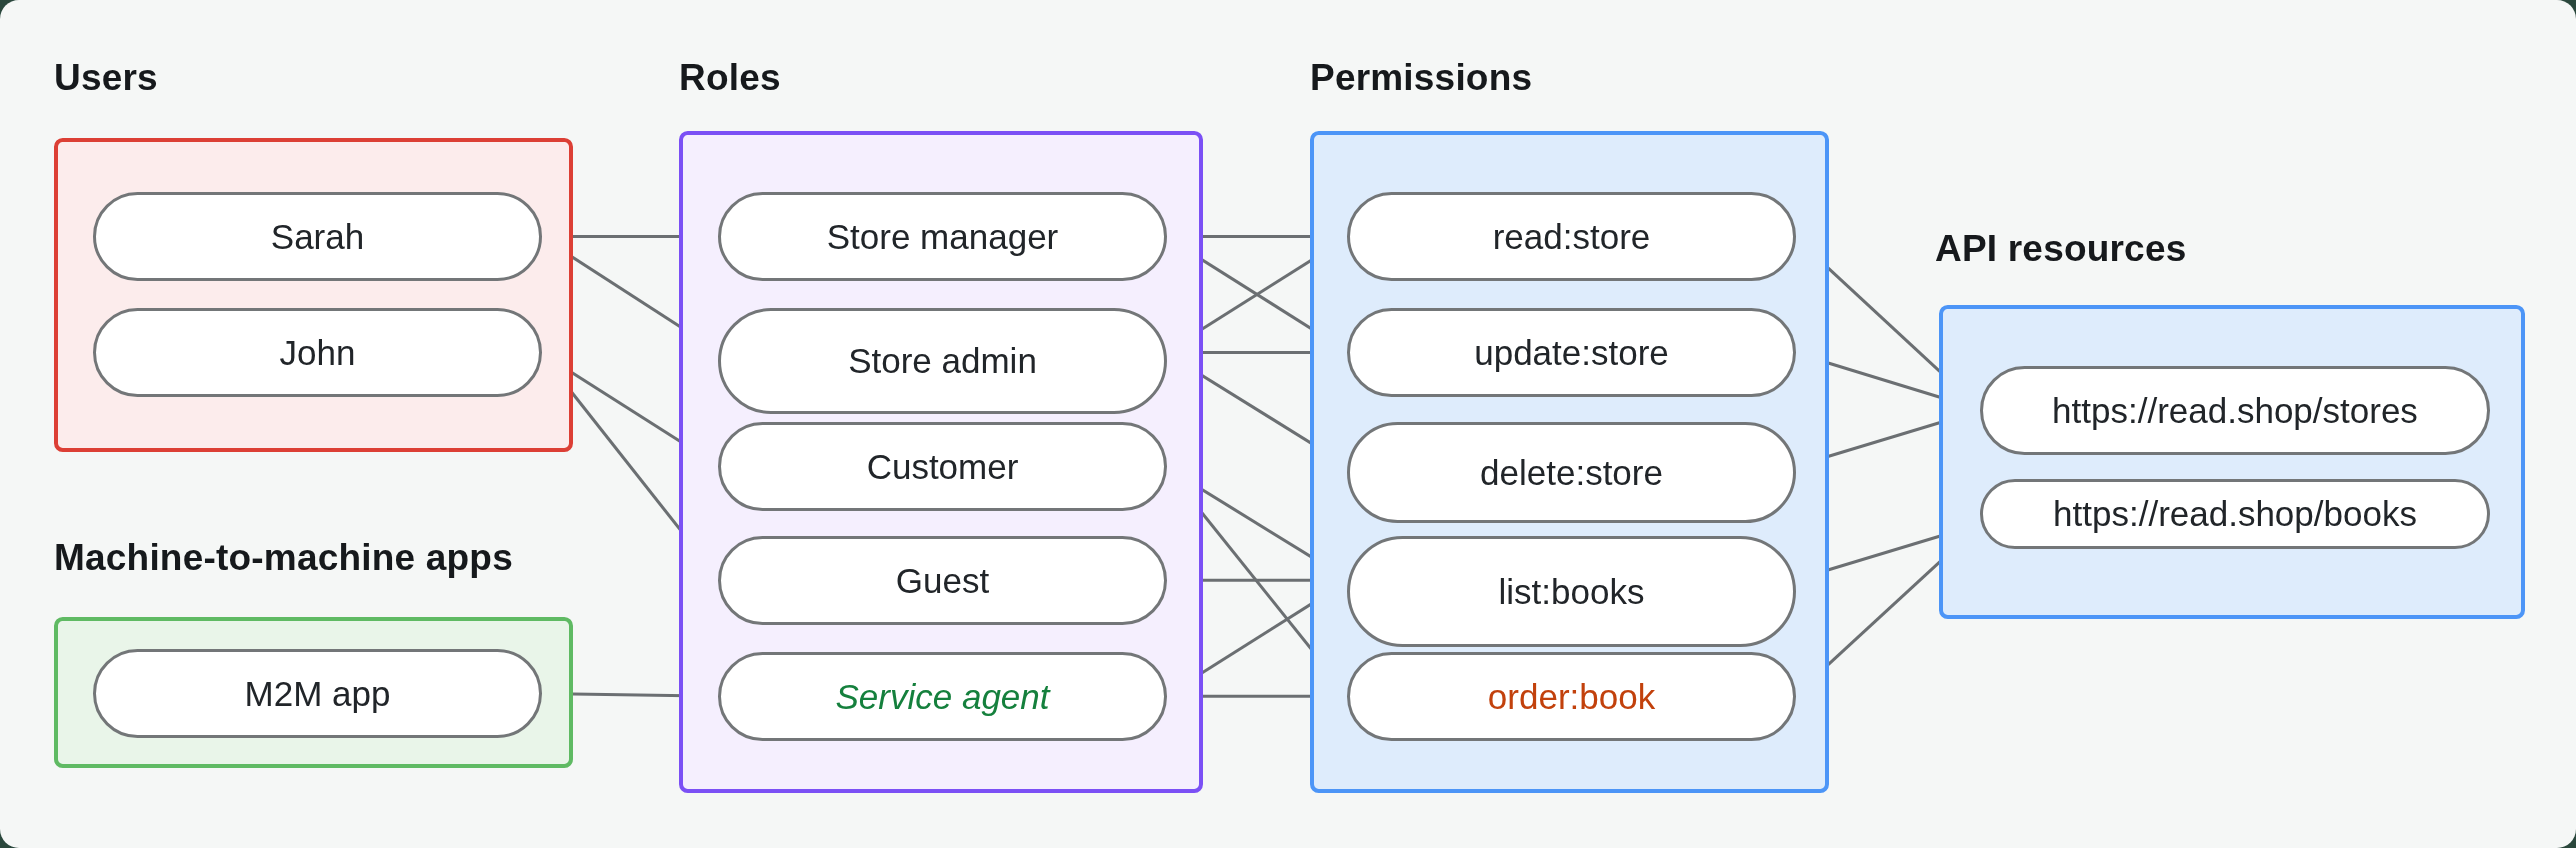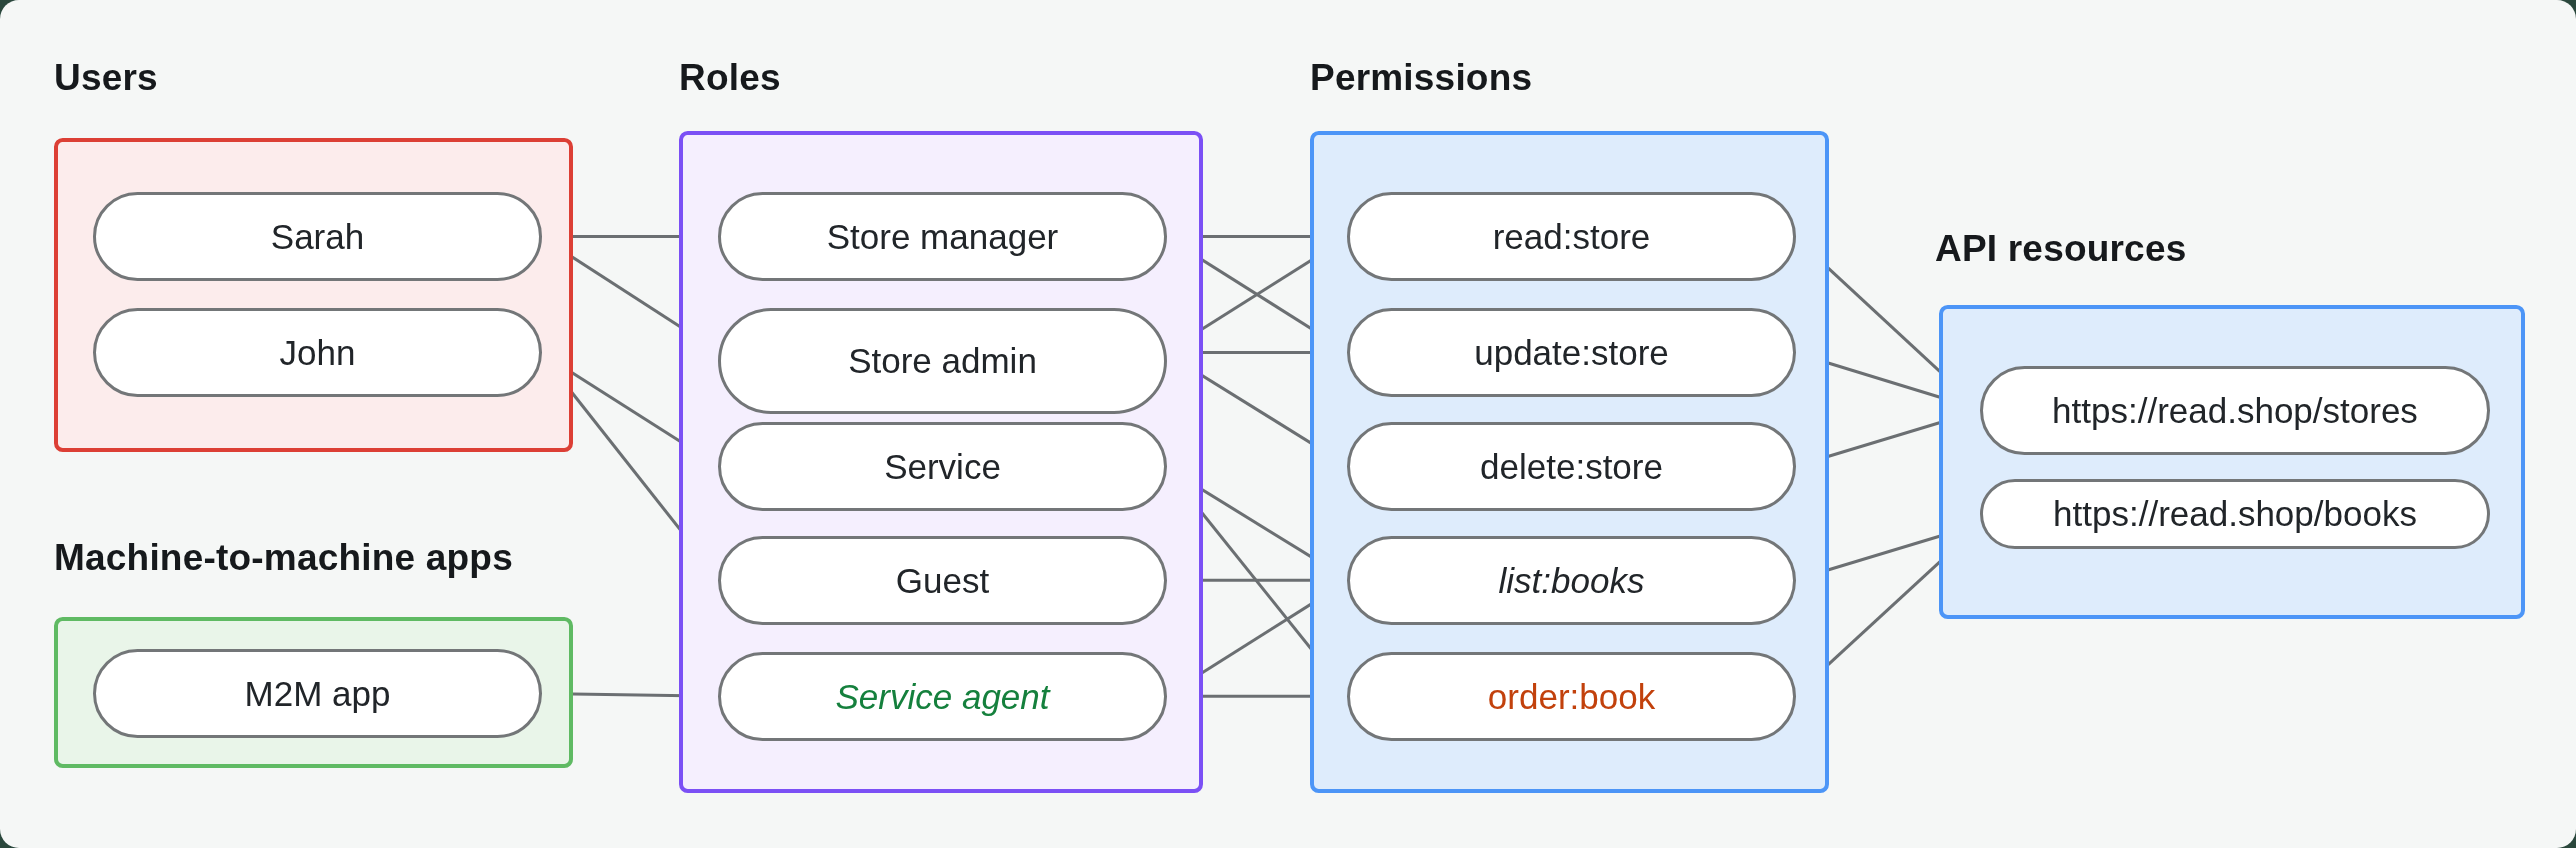--- a/index.html
+++ b/index.html
@@ -102,40 +102,40 @@
       </div>
       <div class="group-label" style="left: 679px; top: 56px; color: rgb(22, 25, 28);">Roles</div>
       <div class="group-box" style="left: 679px; top: 131px; width: 524px; height: 662px; border: 4.4px solid rgb(123, 80, 245); background: rgb(245, 239, 254);"></div>
       <div class="node" style="left: 718px; top: 192px; width: 449px; height: 89px; background: rgb(255, 255, 255); border-color: rgb(115, 118, 120);">
         <span style="color: rgb(33, 37, 41);">Store manager</span>
       </div>
       <div class="node" style="left: 718px; top: 308px; width: 449px; height: 106px; background: rgb(255, 255, 255); border-color: rgb(115, 118, 120);">
         <span style="color: rgb(33, 37, 41);">Store admin</span>
       </div>
       <div class="node" style="left: 718px; top: 422px; width: 449px; height: 89px; background: rgb(255, 255, 255); border-color: rgb(115, 118, 120);">
-        <span style="color: rgb(33, 37, 41);">Service</span>
+        <span style="color: rgb(33, 37, 41);">Customer</span>
       </div>
       <div class="node" style="left: 718px; top: 536px; width: 449px; height: 89px; background: rgb(255, 255, 255); border-color: rgb(115, 118, 120);">
         <span style="color: rgb(33, 37, 41);">Guest</span>
       </div>
       <div class="node" style="left: 718px; top: 652px; width: 449px; height: 89px; background: rgb(255, 255, 255); border-color: rgb(115, 118, 120);">
         <span style="color: #15803d; font-style: italic;">Service agent</span>
       </div>
       <div class="group-label" style="left: 1310px; top: 56px; color: rgb(22, 25, 28);">Permissions</div>
       <div class="group-box" style="left: 1310px; top: 131px; width: 519px; height: 662px; border: 4.4px solid rgb(76, 149, 247); background: rgb(222, 236, 252);"></div>
       <div class="node" style="left: 1347px; top: 192px; width: 449px; height: 89px; background: rgb(255, 255, 255); border-color: rgb(115, 118, 120);">
         <span style="color: rgb(33, 37, 41);">read:store</span>
       </div>
       <div class="node" style="left: 1347px; top: 308px; width: 449px; height: 89px; background: rgb(255, 255, 255); border-color: rgb(115, 118, 120);">
         <span style="color: rgb(33, 37, 41);">update:store</span>
       </div>
-      <div class="node" style="left: 1347px; top: 422px; width: 449px; height: 89px; background: rgb(255, 255, 255); border-color: rgb(115, 118, 120);">
+      <div class="node" style="left: 1347px; top: 422px; width: 449px; height: 101px; background: rgb(255, 255, 255); border-color: rgb(115, 118, 120);">
         <span style="color: rgb(33, 37, 41);">delete:store</span>
       </div>
-      <div class="node" style="left: 1347px; top: 536px; width: 449px; height: 89px; background: rgb(255, 255, 255); border-color: rgb(115, 118, 120); font-style: italic;">
+      <div class="node" style="left: 1347px; top: 536px; width: 449px; height: 111px; background: rgb(255, 255, 255); border-color: rgb(115, 118, 120);">
         <span style="color: rgb(33, 37, 41);">list:books</span>
       </div>
       <div class="node" style="left: 1347px; top: 652px; width: 449px; height: 89px; background: rgb(255, 255, 255); border-color: rgb(115, 118, 120);">
         <span style="color: #c2410c;">order:book</span>
       </div>
       <div class="group-label" style="left: 1935px; top: 227px; color: rgb(22, 25, 28);">API resources</div>
       <div class="group-box" style="left: 1939px; top: 305px; width: 586px; height: 314px; border: 4.4px solid rgb(76, 149, 247); background: rgb(222, 236, 252);"></div>
       <div class="node" style="left: 1980px; top: 366px; width: 510px; height: 89px; background: rgb(255, 255, 255); border-color: rgb(115, 118, 120);">
         <span style="color: rgb(33, 37, 41);">https://read.shop/stores</span>
       </div>

